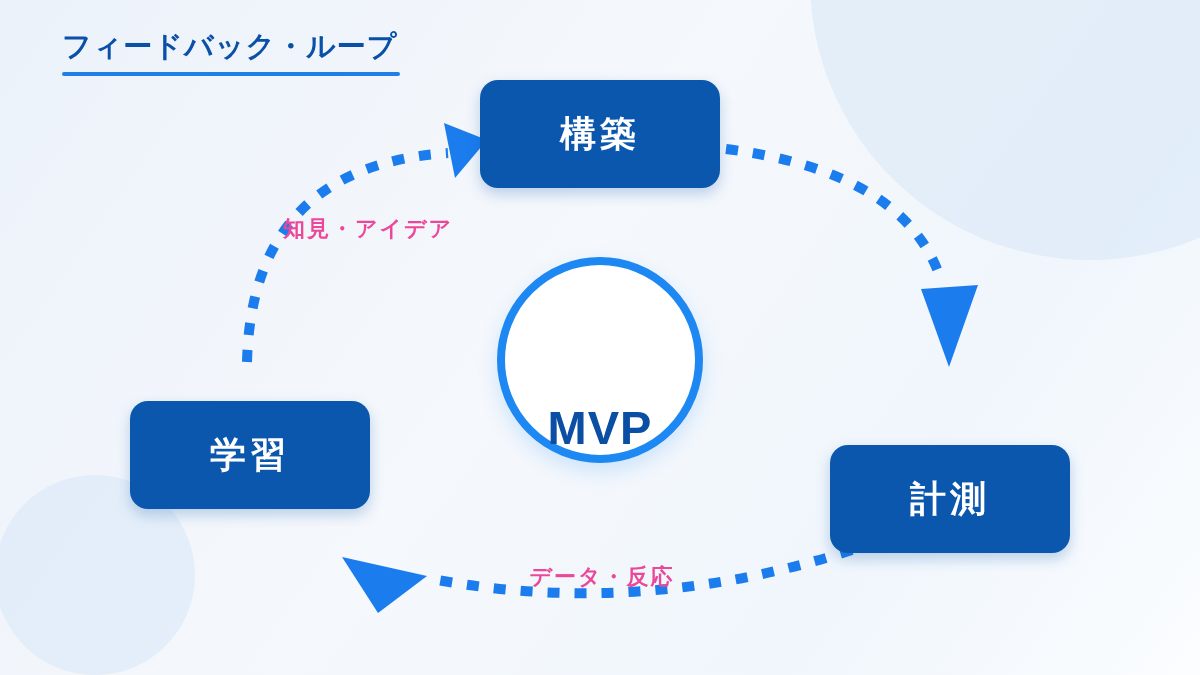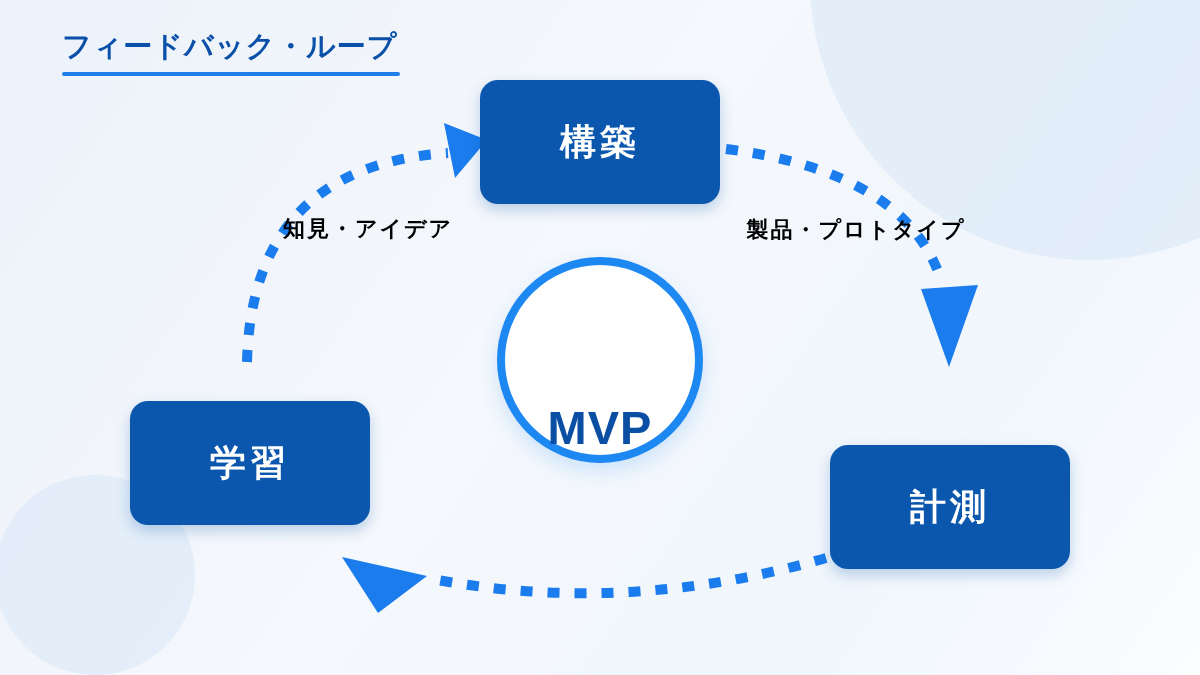--- a/index.html
+++ b/index.html
@@ -37,21 +37,21 @@
   
   svg.arrows { position: absolute; inset: 0; width: 1200px; height: 675px; }
   .dash-arc {
     fill: none; stroke: #1b7ced; stroke-width: 10;
     stroke-dasharray: 12 15; stroke-linecap: butt;
   }
   .arrow-head { fill: #1b7ced; }
 
   
   .node {
-    position: absolute; width: 240px; height: 124px;
+    position: absolute; width: 240px; height: 108px;
     background: #0b57ad; border-radius: 18px;
     display: flex; align-items: center; justify-content: center;
     box-shadow: 0 6px 14px rgba(11, 87, 173, 0.25);
   }
   .node .node-label {
     color: #ffffff; font-size: 36px; font-weight: bold; letter-spacing: 4px;
   }
   .node.build   { left: 480px; top: 80px; }
   .node.learn   { left: 130px; top: 401px; }
   .node.measure { left: 830px; top: 421px; margin-top: 24px; }
@@ -64,21 +64,21 @@
     display: flex; align-items: flex-end; justify-content: center;
     box-shadow: 0 8px 20px rgba(30, 136, 242, 0.18);
   }
   .center-circle .center-label {
     font-size: 47px; font-weight: bold; color: #0b4fa4; letter-spacing: 1px;
   }
 
   
   .edge-label {
     position: absolute; transform: translate(-50%, -50%);
-    font-size: 22px; font-weight: bold; color: #000000;
+    font-size: 22px; font-weight: bold; color: #ec4899;
     letter-spacing: 2px; white-space: nowrap;
   }
   .edge-label.insights { left: 368px; top: 229px; }
   .edge-label.product  { left: 856px; top: 230px; }
   .edge-label.feedback { left: 602px; top: 577px; }
 </style>
 </head>
 <body>
 
 <div class="stage">
@@ -113,15 +113,15 @@
 
   <div class="node learn">
     <span class="node-label">学習</span>
   </div>
 
   <div class="center-circle">
     <span class="center-label">MVP</span>
   </div>
 
   <div class="edge-label insights">知見・アイデア</div>
-  <div class="edge-label product">製品・プロトタイプ</div>
+  <div class="edge-label feedback">データ・反応</div>
 
 </div>
 
 </body></html>

